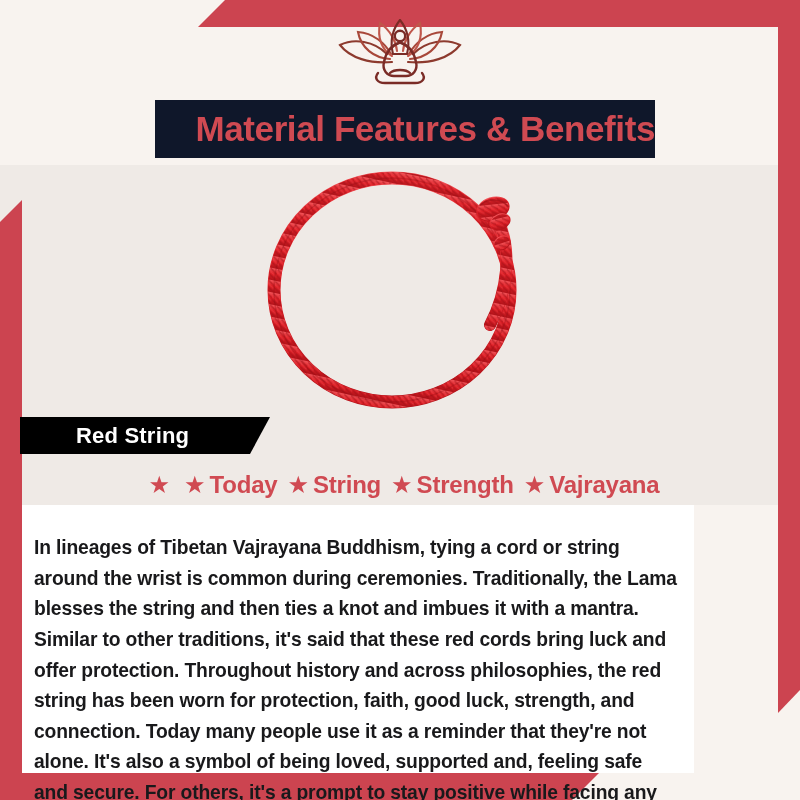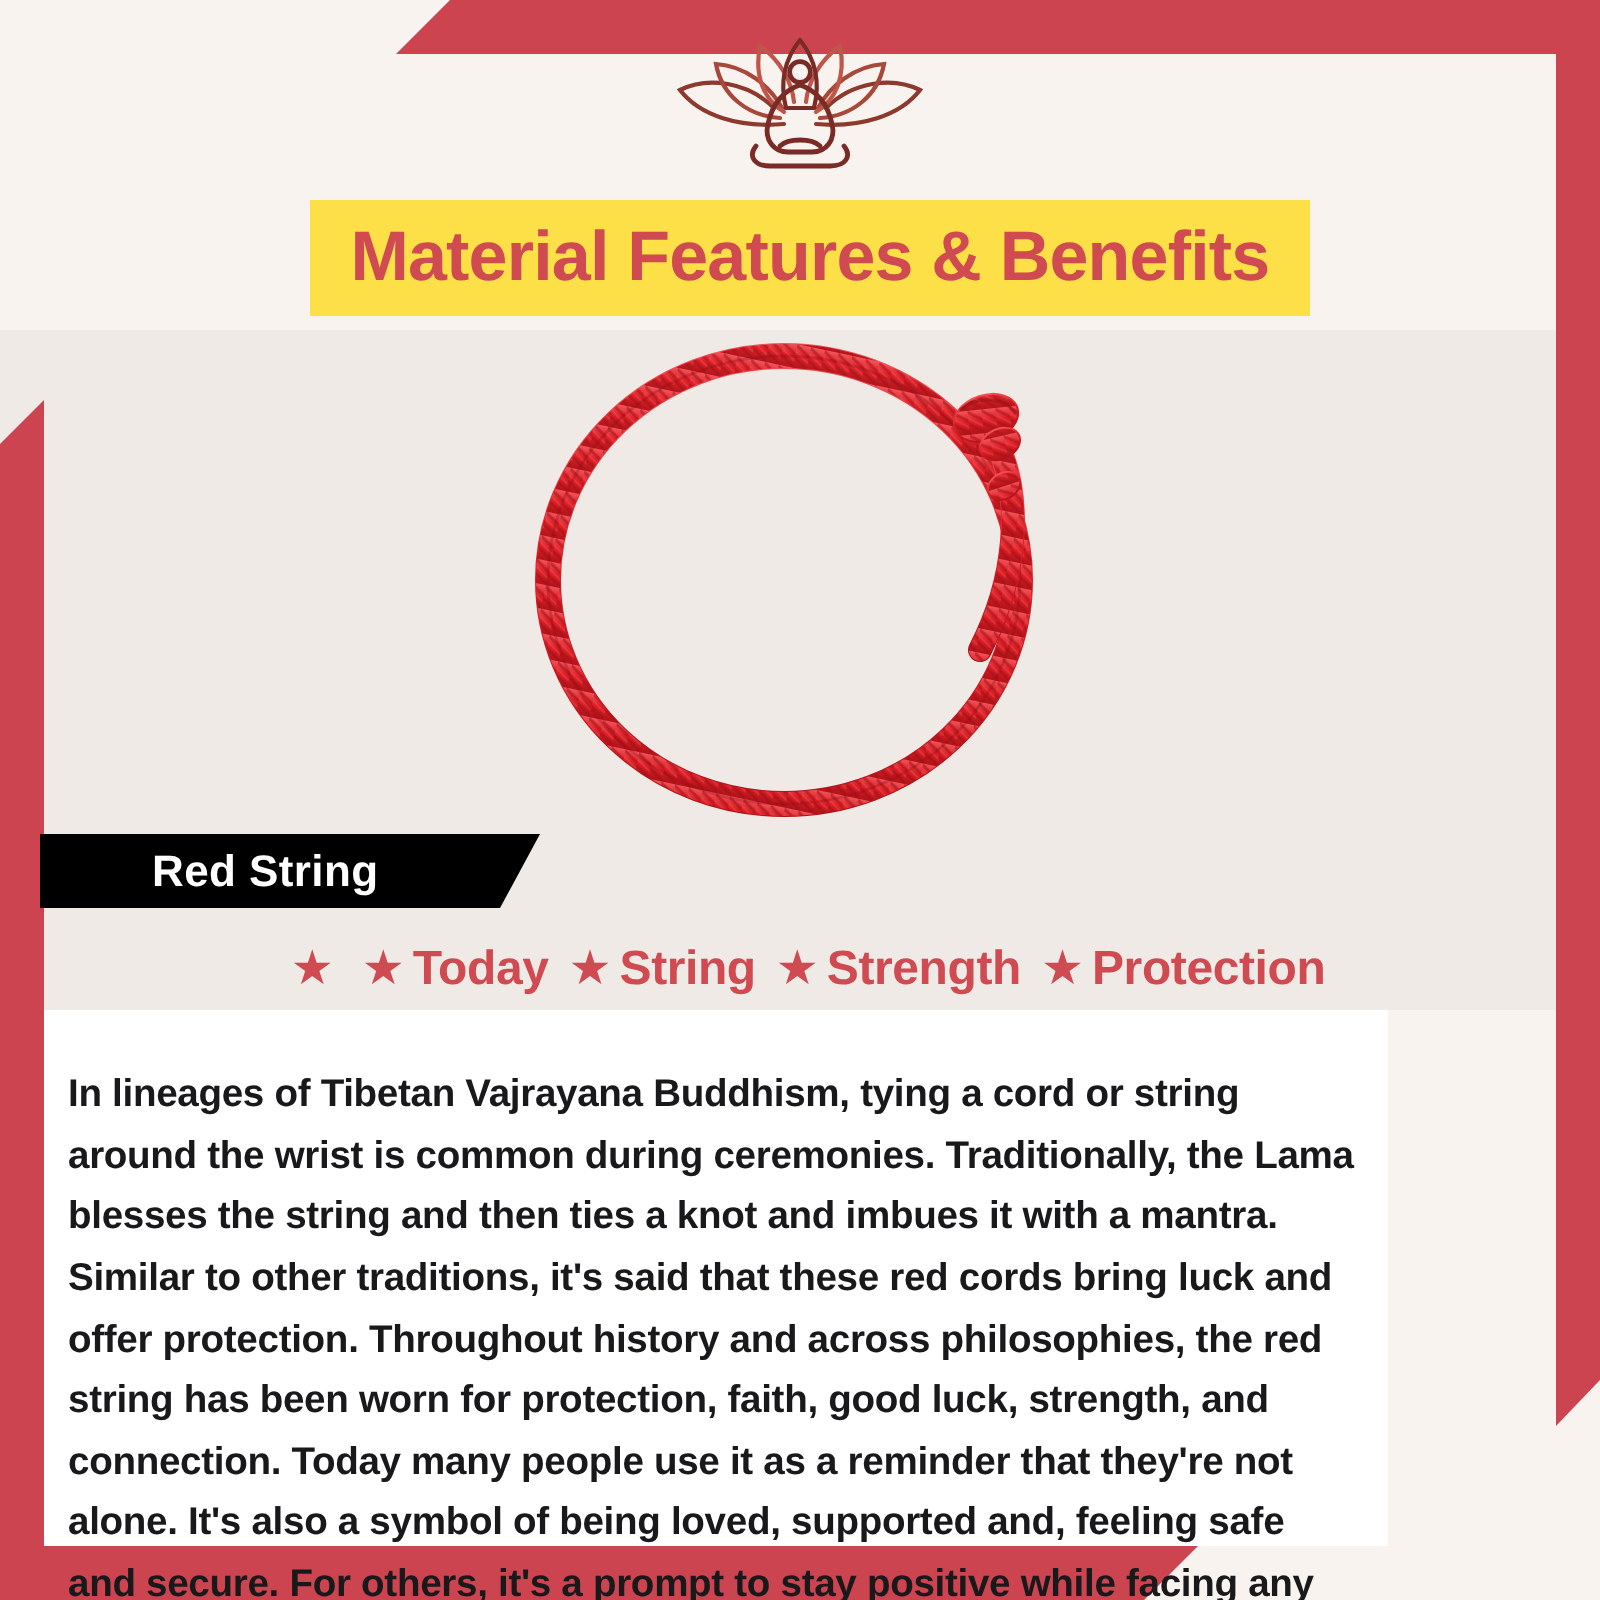--- a/index.html
+++ b/index.html
@@ -87,24 +87,24 @@
     letter-spacing: 2.6px;
     color: #3b2a26;
     text-align: center;
   }
 
   
   .headline-box {
     position: absolute;
     left: 155px; top: 100px;
     width: 500px; height: 58px;
-    background: #fde047;
-    display: flex;
-    align-items: center;
-    justify-content: center;
+    background: #0f172a;
+    display: flex;
+    align-items: center;
+    justify-content: flex-end;
   }
   .headline-text {
     font-size: 35px;
     font-weight: bold;
     color: #d04a52;
     letter-spacing: -0.4px;
     white-space: nowrap;
   }
 
   
@@ -283,21 +283,21 @@
     <span class="feature">
       <span class="feature-star">★</span>
       <span class="feature-label">String</span>
     </span>
     <span class="feature">
       <span class="feature-star">★</span>
       <span class="feature-label">Strength</span>
     </span>
     <span class="feature">
       <span class="feature-star">★</span>
-      <span class="feature-label">Protection</span>
+      <span class="feature-label">Vajrayana</span>
     </span>
   </div>
 
   <div class="body-panel">
     <p class="body-text">In lineages of Tibetan Vajrayana Buddhism, tying a cord or string around the wrist is common during ceremonies. Traditionally, the Lama blesses the string and then ties a knot and imbues it with a mantra. Similar to other traditions, it's said that these red cords bring luck and offer protection. Throughout history and across philosophies, the red string has been worn for protection, faith, good luck, strength, and connection. Today many people use it as a reminder that they're not alone. It's also a symbol of being loved, supported and, feeling safe and secure. For others, it's a prompt to stay positive while facing any adversity.</p>
   </div>
 
 </div>
 
 </body></html>

